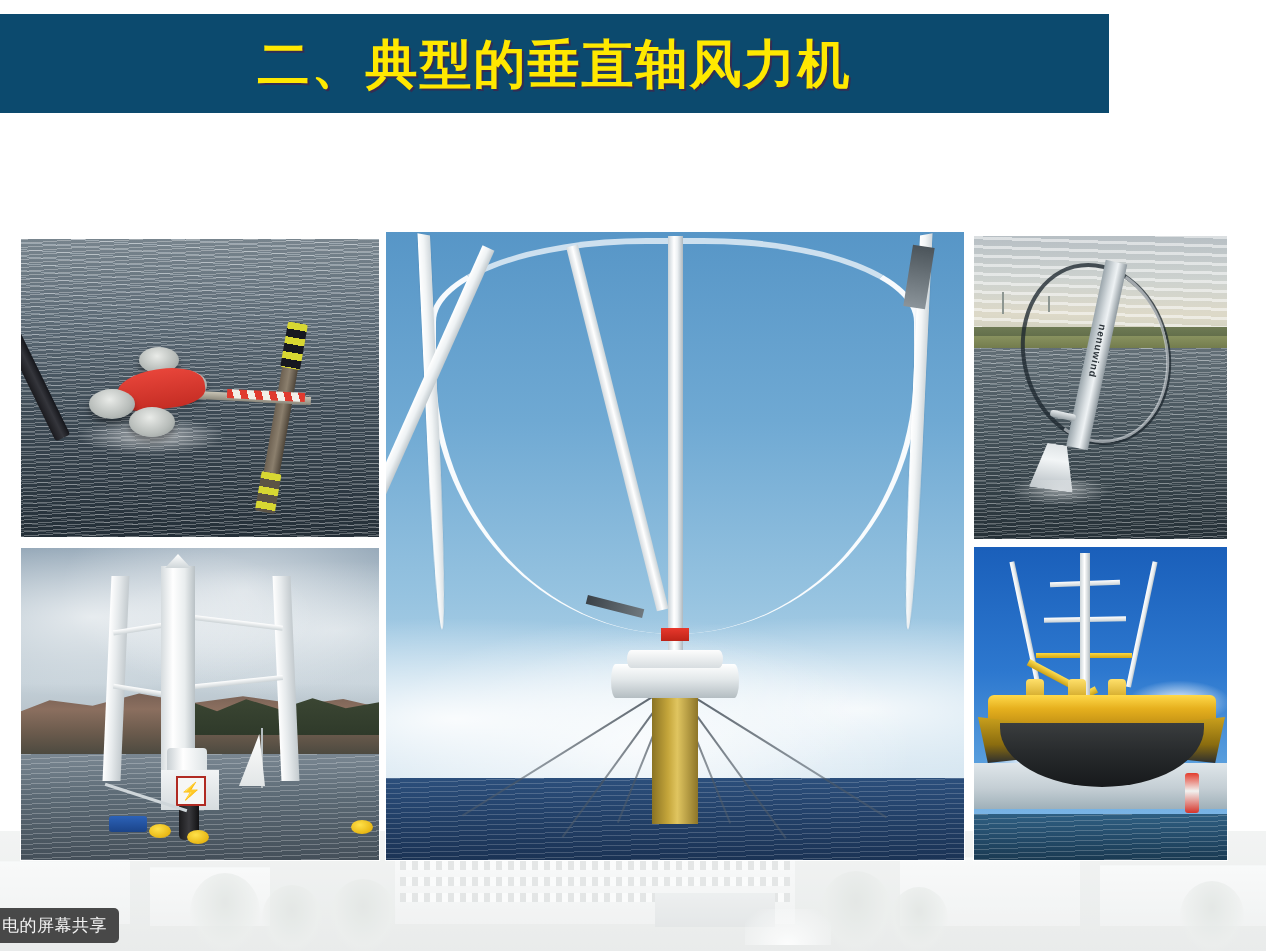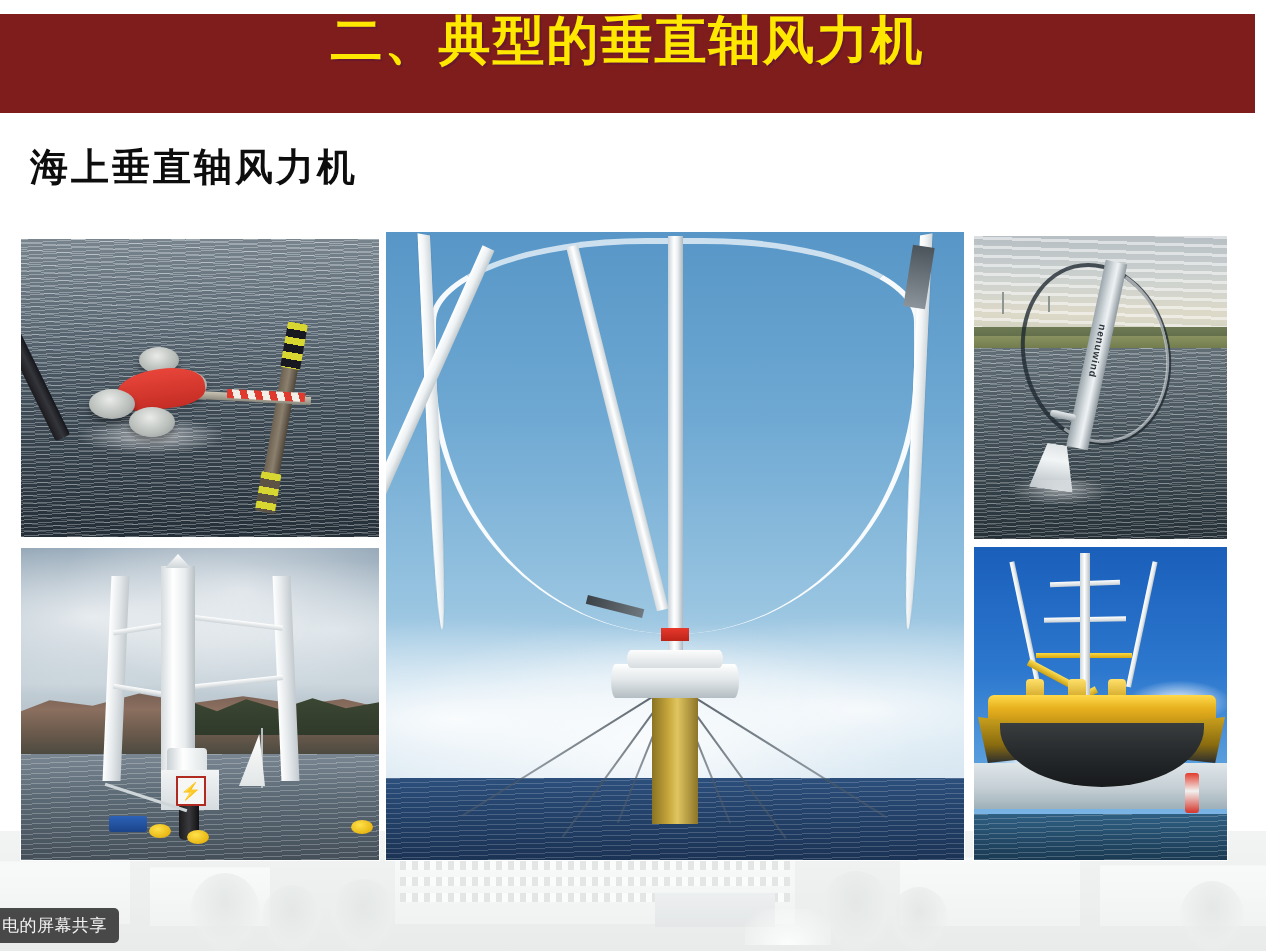--- a/index.html
+++ b/index.html
@@ -56,24 +56,24 @@
   }
   .wm-fountain {
     position: absolute; left: 745px; bottom: 6px; width: 86px; height: 36px;
     background: radial-gradient(ellipse at 50% 100%, rgba(252,253,253,0.95) 0%, rgba(240,243,243,0.35) 70%, rgba(255,255,255,0) 85%);
   }
 
   
   .title-band {
     position: absolute;
     left: 0; top: 14px;
-    width: 1255px; height: 99px;
-    background: #7f1d1d;
+    width: 1109px; height: 99px;
+    background: #0c4a6e;
     display: flex;
-    align-items: flex-start;
+    align-items: center;
     justify-content: center;
   }
   .title-text {
     color: #ffe800;
     font-family: "DejaVu Sans", "Liberation Sans", sans-serif;
     font-size: 52px;
     font-weight: bold;
     letter-spacing: 2px;
     line-height: 1;
     text-shadow: 2px 2px 0 rgba(90,20,60,0.55);
@@ -481,21 +481,20 @@
     <div class="wm-tree" style="left:820px; width:72px; height:80px;"></div>
     <div class="wm-tree" style="left:890px; width:58px; height:64px;"></div>
     <div class="wm-tree" style="left:1180px; width:64px; height:70px;"></div>
     <div class="wm-fountain"></div>
   </div>
 
   <div class="title-band">
     <div class="title-text">二、典型的垂直轴风力机</div>
   </div>
 
-  <div class="subtitle">海上垂直轴风力机</div>
 
   <div class="photo" id="photo-tl">
     <div class="scene">
       <div class="sea"></div>
       <div class="chop"></div>
       <div class="foam"></div>
       <div class="blade-l"></div>
       <div class="blade-r"></div>
       <div class="p4 pontoon"></div>
       <div class="p3 pontoon"></div>

